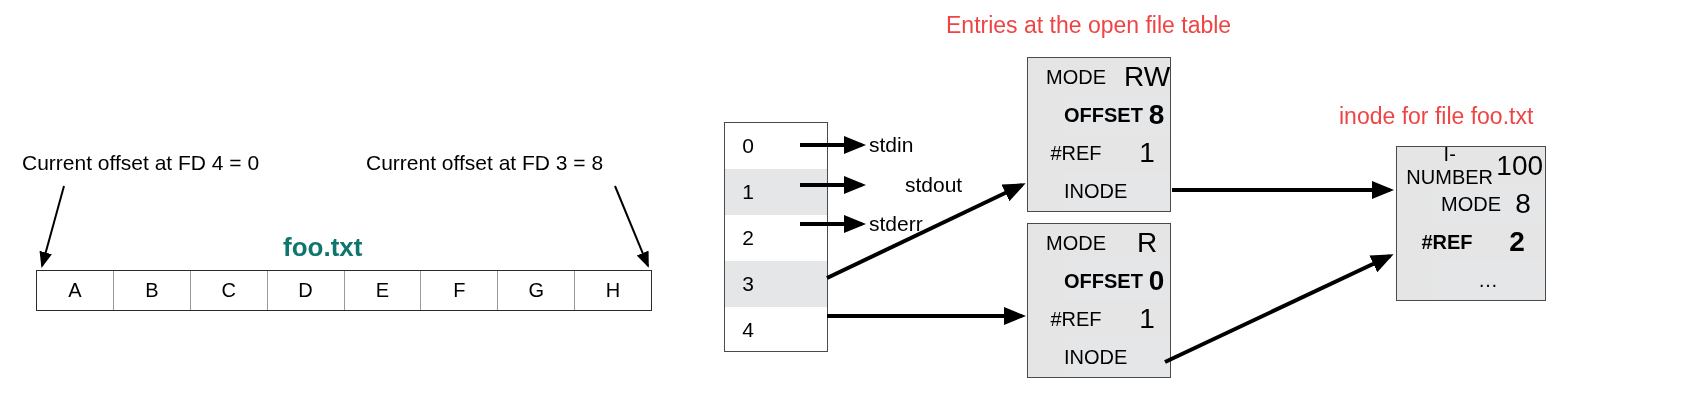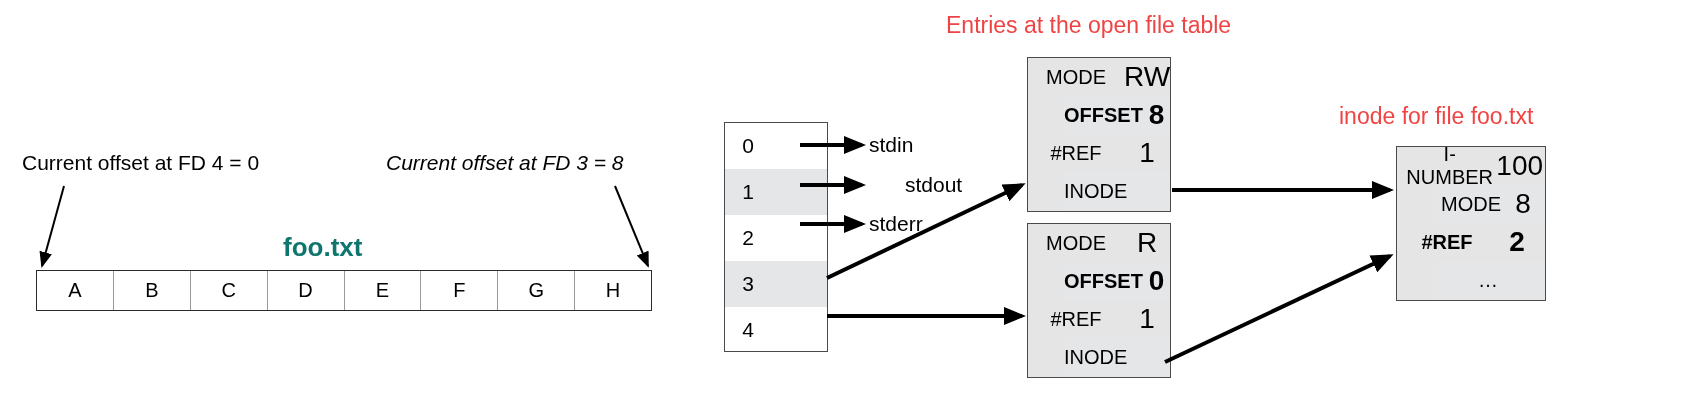--- a/index.html
+++ b/index.html
@@ -134,21 +134,21 @@
     pointer-events: none;
   }
 </style>
 </head>
 <body>
 
 <div id="canvas">
 
   <div class="abs label" style="left:22px; top:152px;">Current offset at FD 4 = 0</div>
 
-  <div class="abs label" style="left:386px; top:152px;font-style:italic;">Current offset at FD 3 = 8</div>
+  <div class="abs label" style="left:366px; top:152px;">Current offset at FD 3 = 8</div>
 
   <div class="abs filename" style="left:283px; top:234px;">foo.txt</div>
 
   <div class="abs" id="byte-array">
     <div class="cell">A</div>
     <div class="cell">B</div>
     <div class="cell">C</div>
     <div class="cell">D</div>
     <div class="cell">E</div>
     <div class="cell">F</div>

